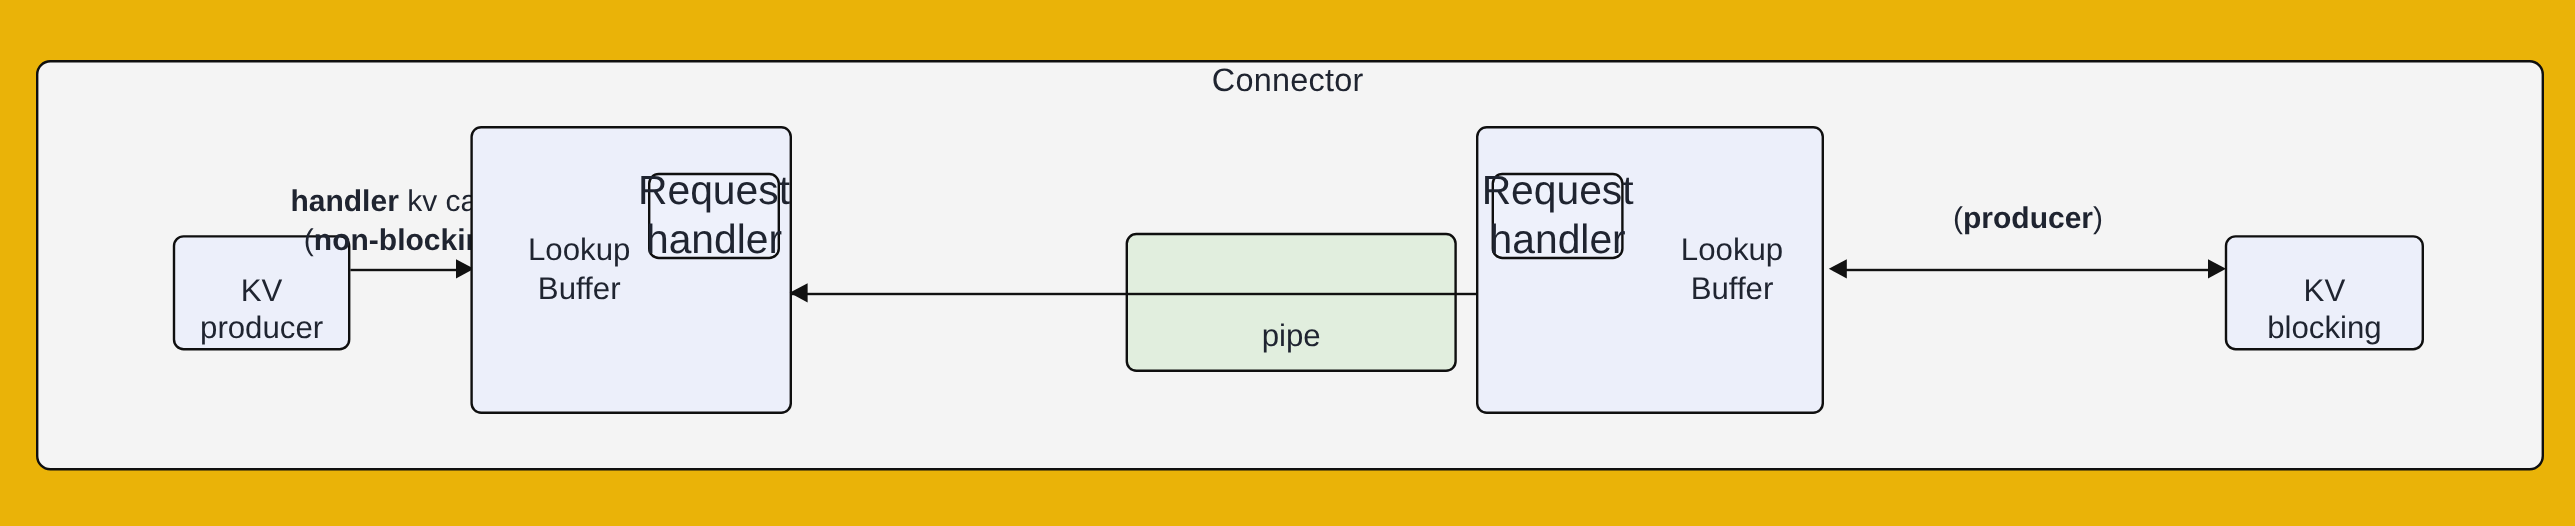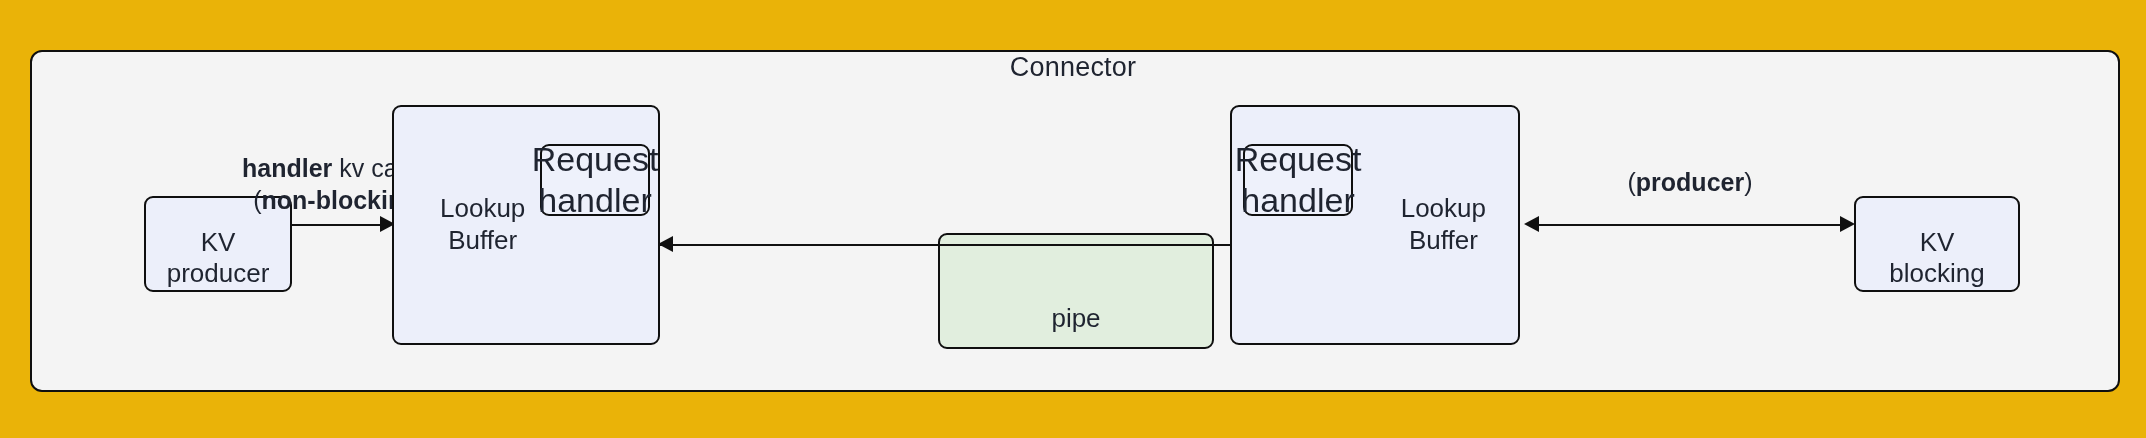--- a/index.html
+++ b/index.html
@@ -15,21 +15,21 @@
     position:absolute;left:0;right:0;top:52px;text-align:center;
     font-size:27px;color:#1f2430;letter-spacing:.2px;
   }
 
   .node{
     position:absolute;box-sizing:border-box;
     background:#eceffa;border:2.5px solid #0f0f0f;border-radius:9px;
     display:flex;align-items:flex-end;justify-content:center;
     text-align:center;color:#1f2430;font-size:26px;line-height:1.22;
   }
-  .node.green{background:#e1eede;margin-top:39px;}
+  .node.green{background:#e1eede;}
 
   #kv-producer{left:144px;top:196px;width:148px;height:96px;}
   #kv-consumer{left:1854px;top:196px;width:166px;height:96px;}
 
   #lookup-buffer-left{left:392px;top:105px;width:268px;height:240px;
       align-items:center;justify-content:flex-start;padding-left:46px;}
   #lookup-buffer-right{left:1230px;top:105px;width:290px;height:240px;
       align-items:center;justify-content:flex-end;padding-right:32px;}
 
   .req-handler{

